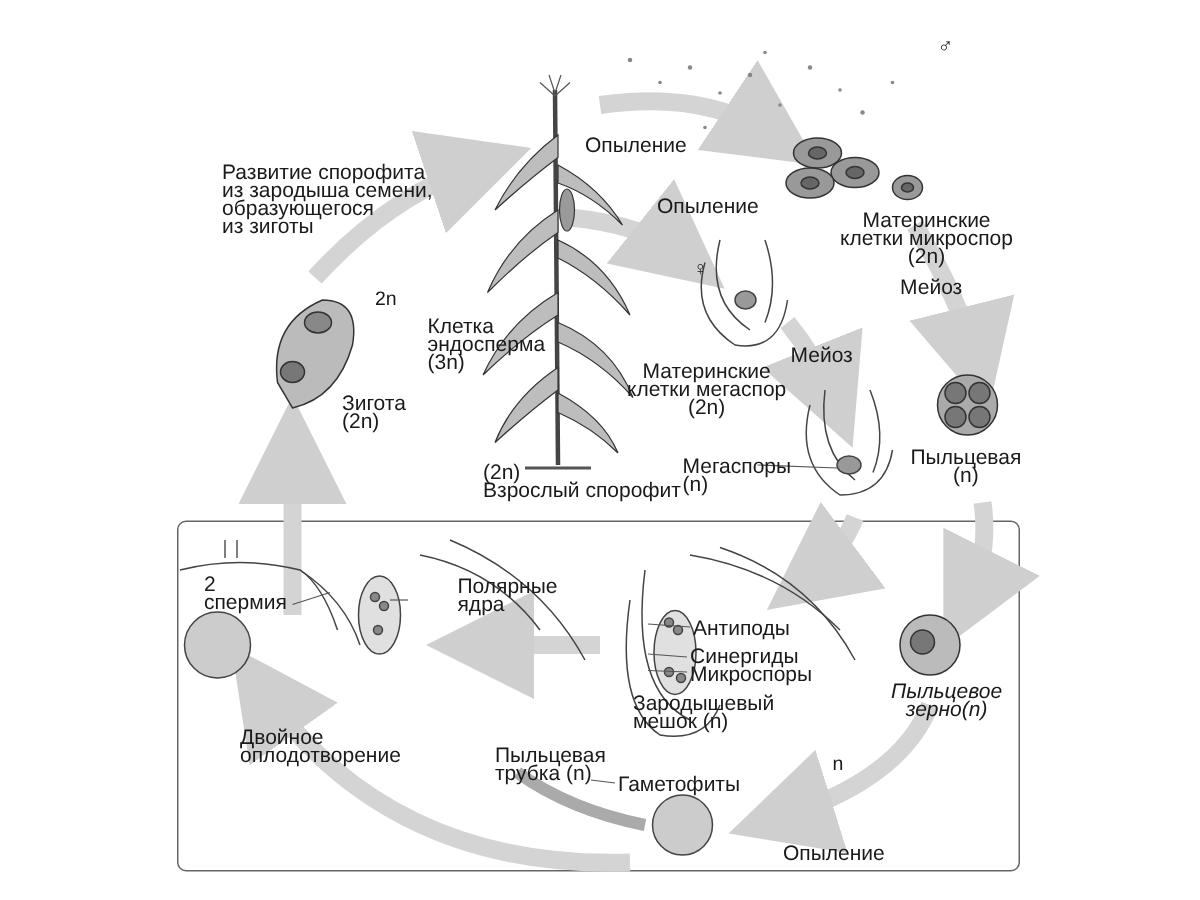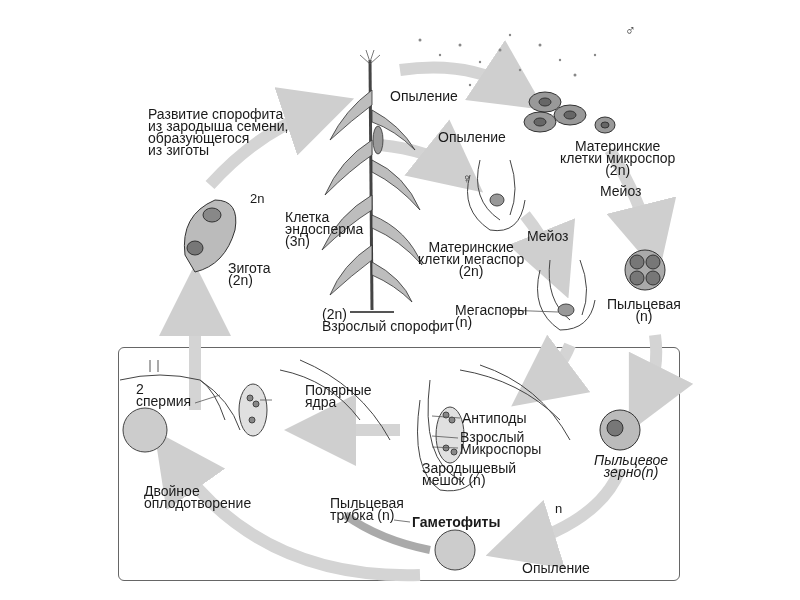--- a/index.html
+++ b/index.html
@@ -181,22 +181,22 @@
 (3n)</div>
 <div class="lbl" style="left:228px;top:262px;">Зигота
 (2n)</div>
 <div class="lbl" style="left:322px;top:308px;">(2n)
 Взрослый спорофит</div>
 <div class="lbl" style="left:136px;top:383px;">2
 спермия</div>
 <div class="lbl" style="left:272px;top:384px;margin-left:33px;">Полярные
 ядра</div>
 <div class="lbl" style="left:462px;top:412px;">Антиподы</div>
-<div class="lbl" style="left:460px;top:431px;">Взрослый</div>
+<div class="lbl" style="left:460px;top:431px;">Синергиды</div>
 <div class="lbl" style="left:460px;top:443px;">Микроспоры</div>
 <div class="lbl" style="left:422px;top:462px;">Зародышевый
 мешок (n)</div>
-<div class="lbl" style="left:144px;top:485px;">Двойное
+<div class="lbl" style="left:160px;top:485px;">Двойное
 оплодотворение</div>
 <div class="lbl" style="left:330px;top:497px;">Пыльцевая
 трубка (n)</div>
-<div class="lbl" style="left:412px;top:516px;font-weight:bold;">Гаметофиты</div>
+<div class="lbl" style="left:412px;top:516px;">Гаметофиты</div>
 <div class="lbl" style="left:555px;top:503px;font-size:13px;">n</div>
 
 </body></html>

